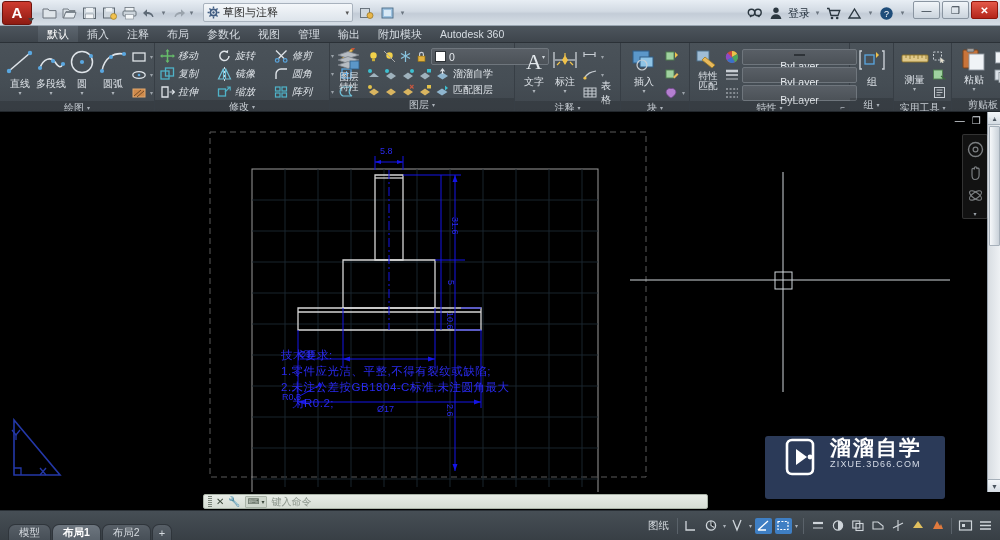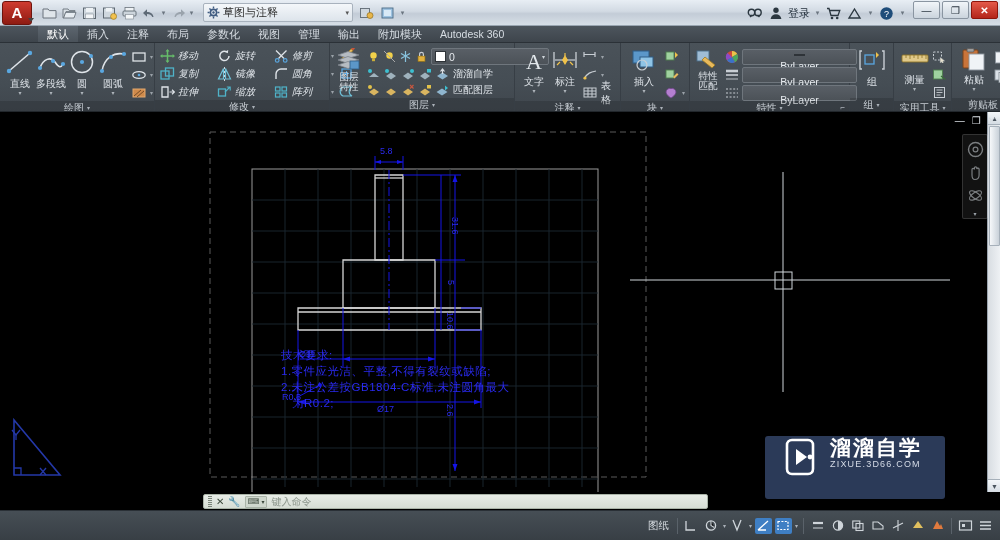--- a/index.html
+++ b/index.html
@@ -1124,20 +1124,34 @@
     <span class="cmd-x">✕</span>
     <span class="cmd-x">🔧</span>
     <span class="cmd-prompt">
       <span>⌨</span>
         <span style="font-size:6px">▾</span>
     </span>
     <span class="cmd-input">键入命令</span>
   </div>
 
   <div class="statusbar">
+    <div class="tabstrip">
+      <div class="ltab">
+          <span>模型</span>
+        </div>
+      <div class="ltab active">
+          <span>布局1</span>
+        </div>
+      <div class="ltab">
+          <span>布局2</span>
+        </div>
+      <div class="ltab plus">
+          <span>+</span>
+        </div>
+    </div>
 
     <div class="status-right">
       <span class="sb-label">图纸</span>
       <span class="sb-sep"></span>
       <span class="sb-ico">
         <svg width="14" height="13" viewBox="0 0 14 13">
             <path d="M2 2v9h9" fill="none" stroke="#cfd5da" stroke-width="1.3"></path>
           </svg>
       </span>
       <span class="sb-ico">

